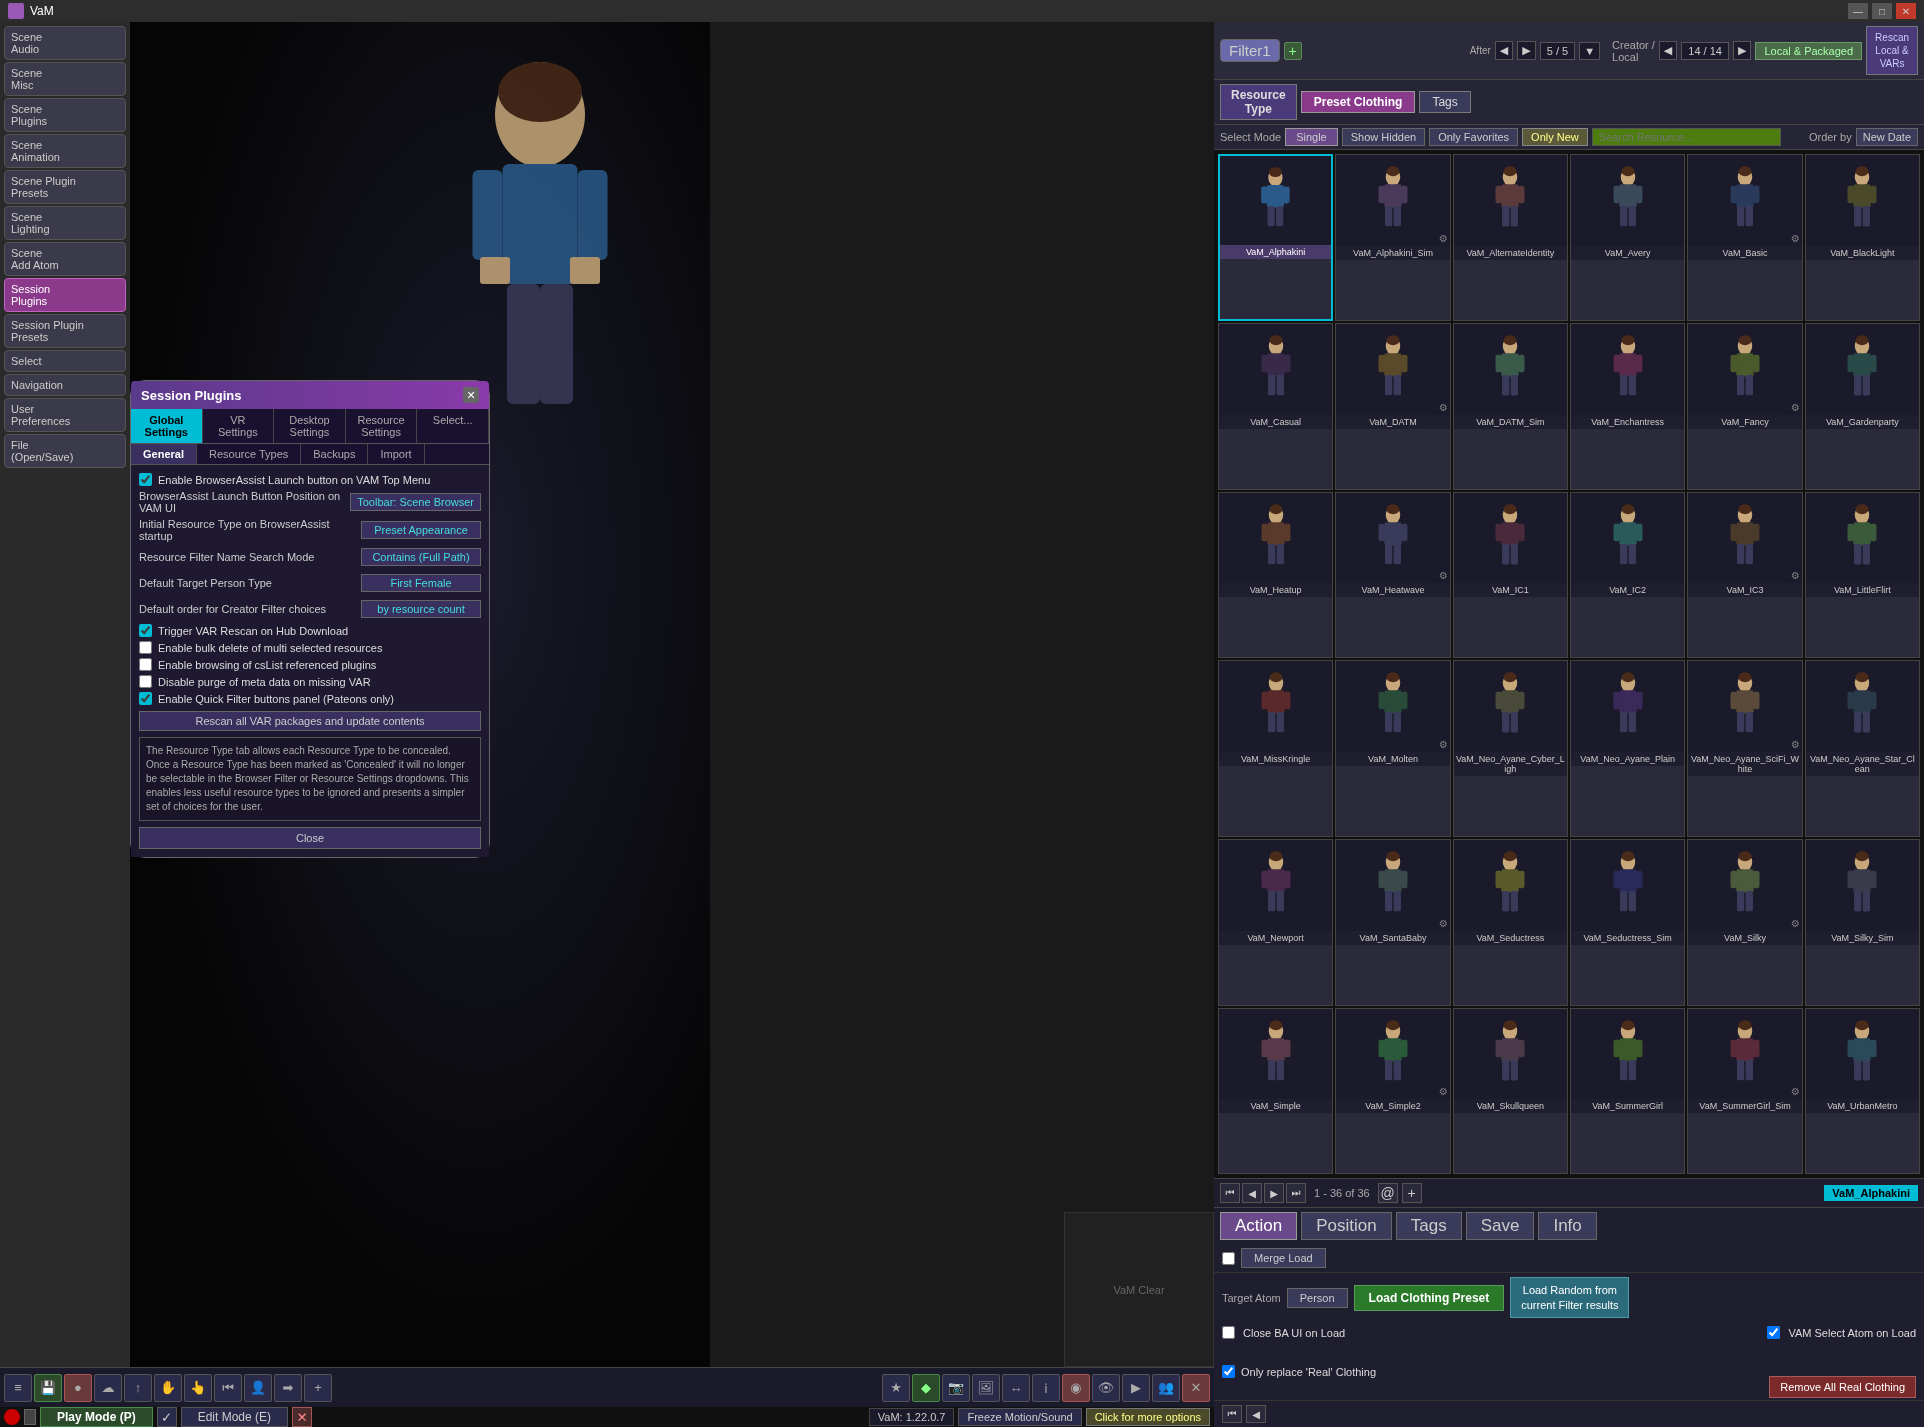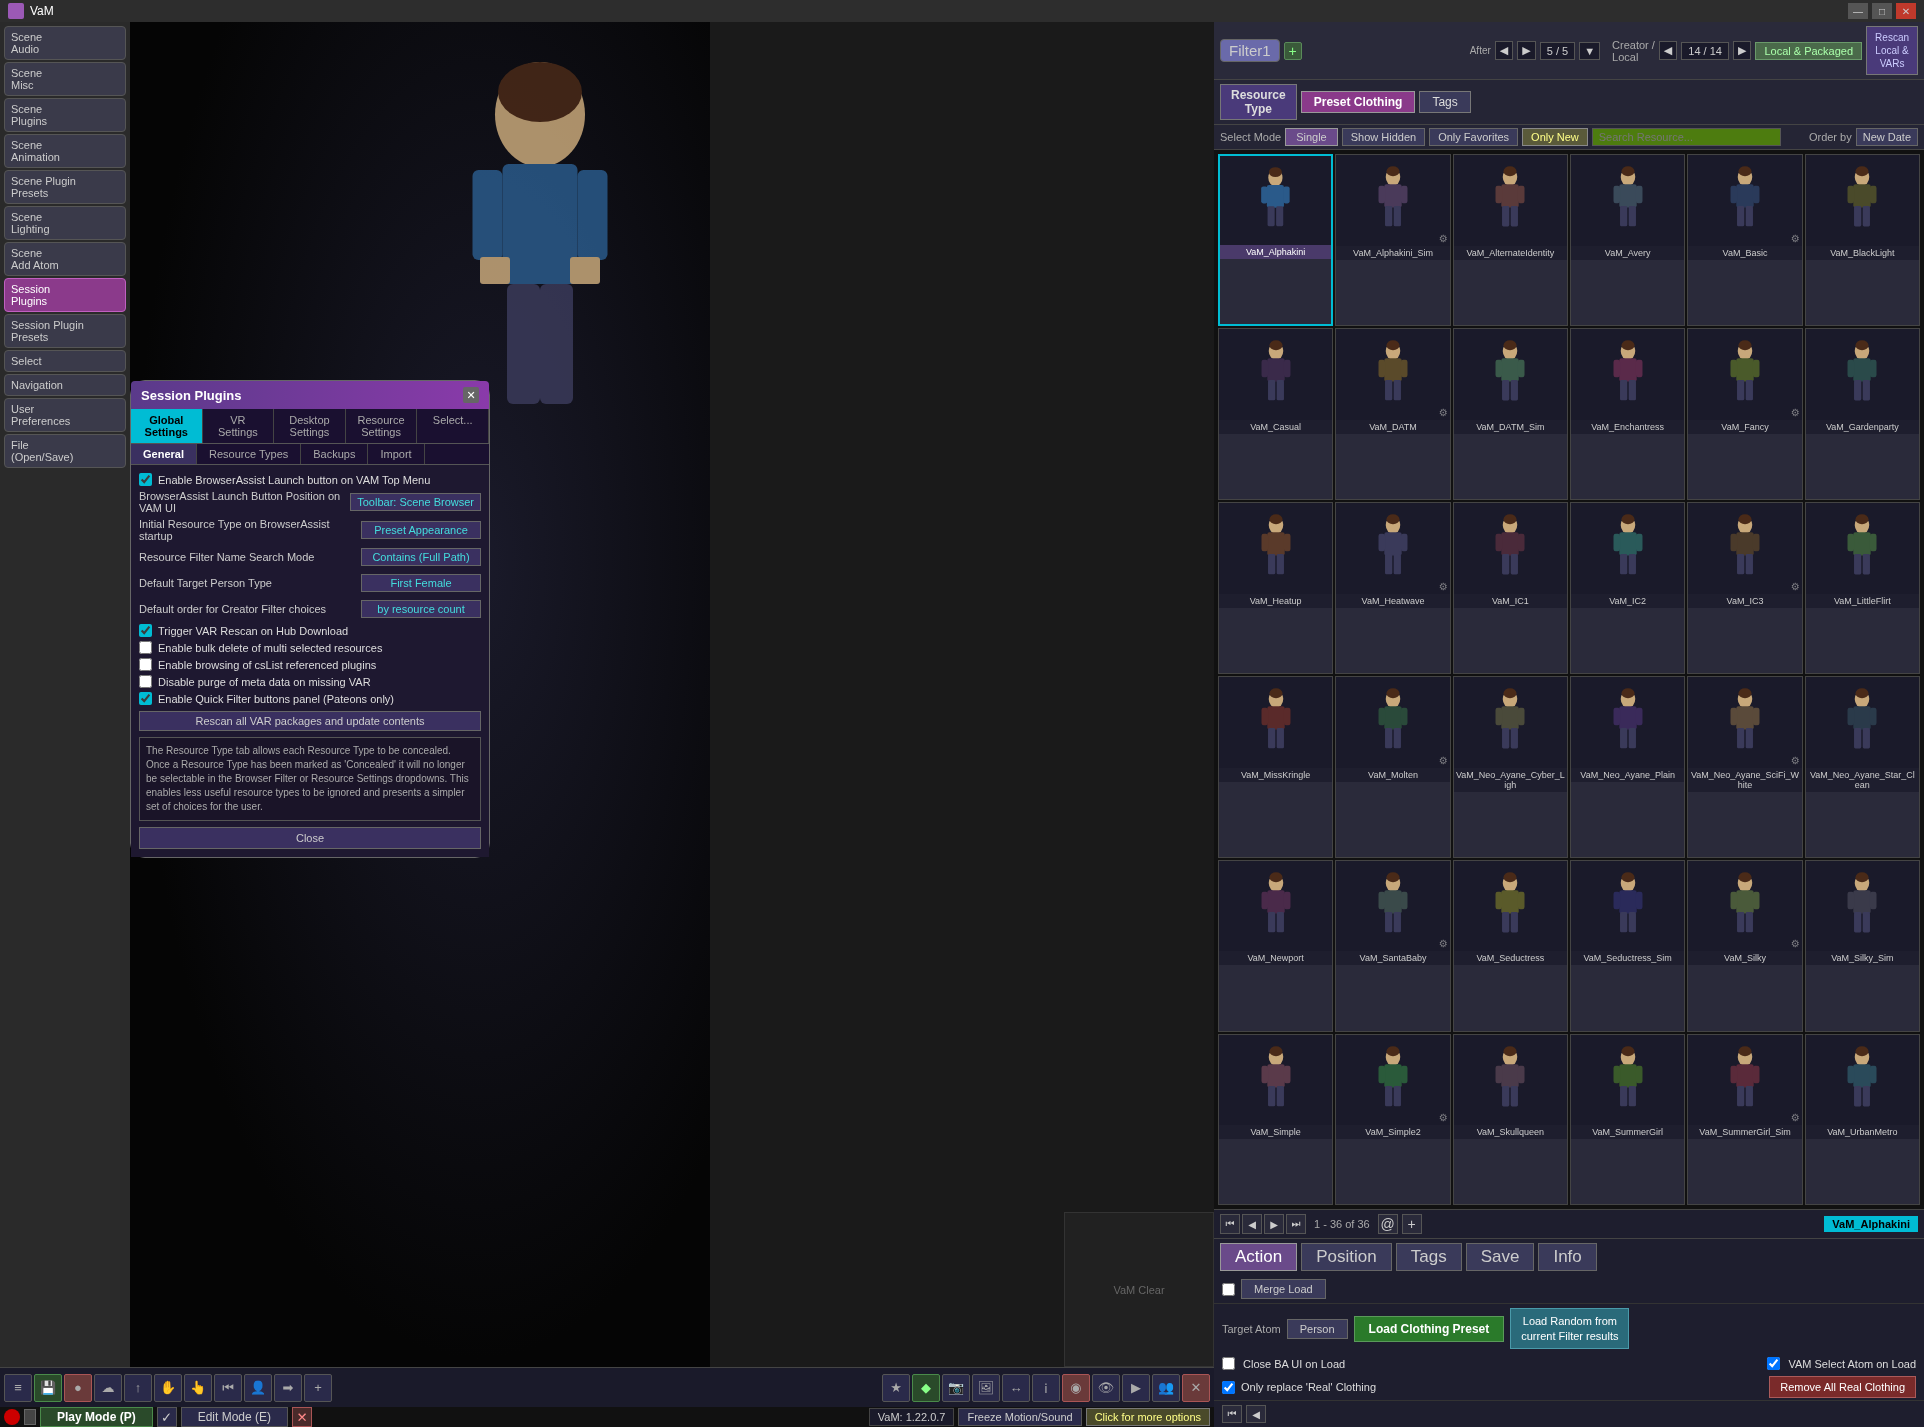--- a/index.html
+++ b/index.html
@@ -550,20 +550,21 @@
       background: #1e1e2e;
     }
     .remove-all-btn {
       background: #7a2a2a;
       border: 1px solid #aa5a5a;
       color: #fff;
       padding: 4px 10px;
       font-size: 11px;
       cursor: pointer;
       margin-left: auto;
+      margin-top: 31px;
     }
     .nav-bottom-row {
       display: flex; align-items: center; gap: 4px;
       padding: 4px 8px;
       background: #1e1e2e;
       border-top: 1px solid #333;
     }
     .nav-bottom-btn {
       background: #2a2a3a;
       border: 1px solid #555;

